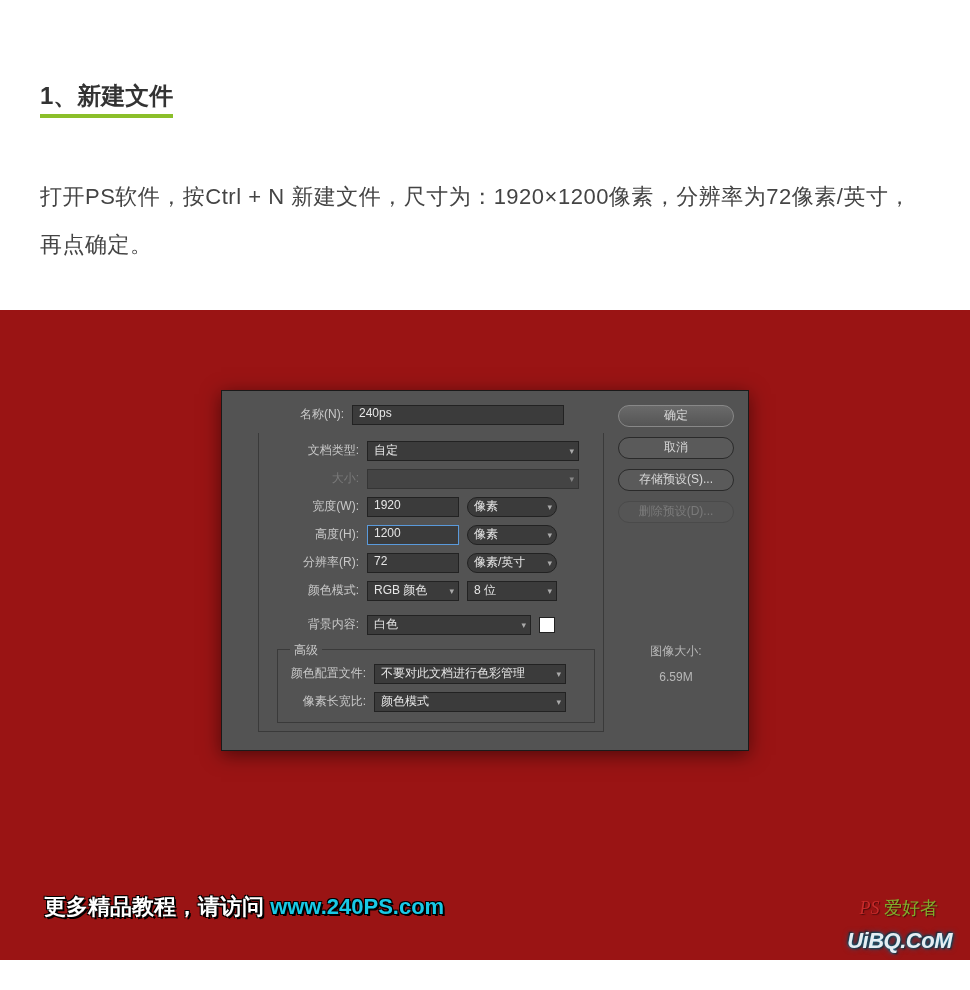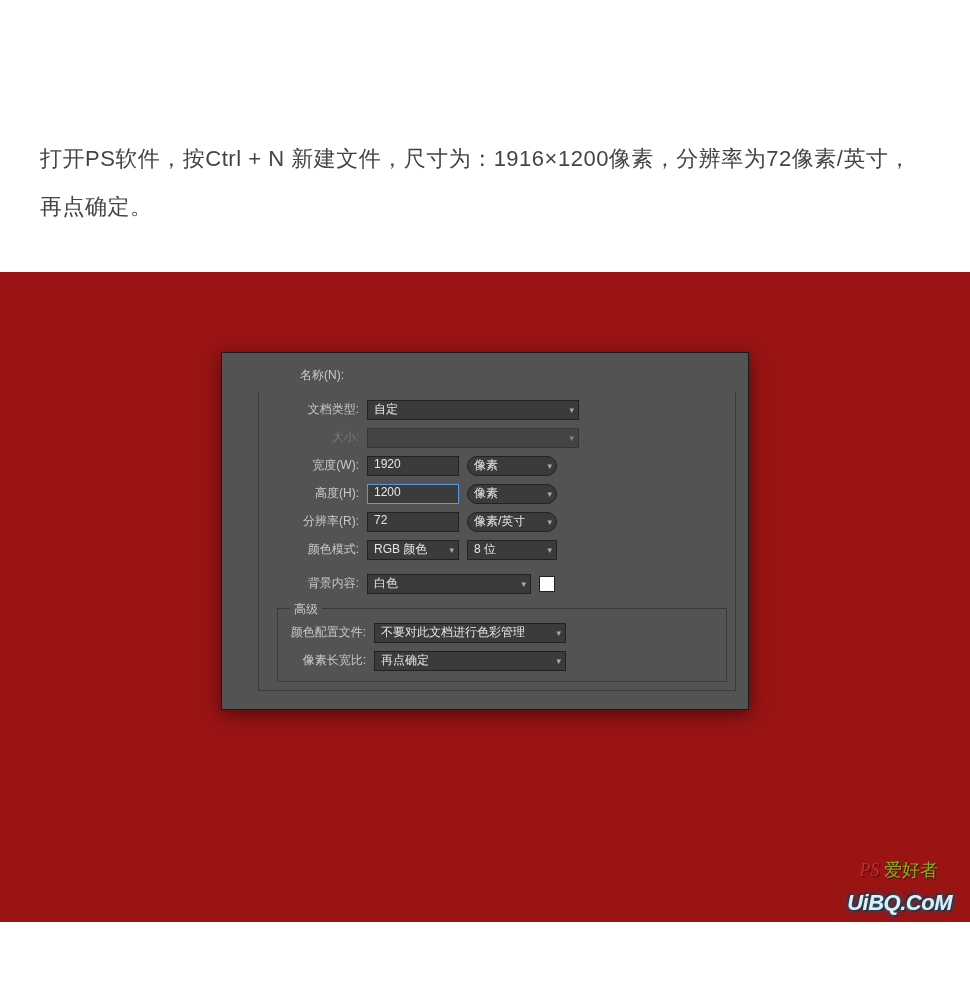--- a/index.html
+++ b/index.html
@@ -215,31 +215,33 @@
     color: #e6edf2;
     text-shadow: 0 0 3px #3aa8d6, 1px 1px 2px #000, -1px -1px 2px #000, 0 0 6px #1a5a7a;
     letter-spacing: -0.5px;
   }
   .disabled-row .text-input, .disabled-row .select { opacity: 0.6; }
 </style>
 </head>
 <body>
 
 <div class="top-section">
-  <div class="step-desc">打开PS软件，按Ctrl + N 新建文件，尺寸为：1916×1200像素，分辨率为72像素/英寸，再点确定。</div>
+  <div class="step-title">1、新建文件</div>
+  <div class="step-desc">打开PS软件，按Ctrl + N 新建文件，尺寸为：1920×1200像素，分辨率为72像素/英寸，再点确定。</div>
 </div>
 
 <div class="red-area">
 
   <div class="dialog">
     <div class="dialog-body">
       <div class="left-col">
 
         <div class="form-row">
           <div class="form-label">名称(N):</div>
+          <div class="text-input name-input">240ps</div>
         </div>
 
         <div style="border:1px solid #3a3a3a;border-top:none;padding:8px 0 0 0;margin-left:24px;margin-right:0;">
 
           <div class="form-row">
             <div class="form-label" style="width:108px;">文档类型:</div>
             <div class="select select-type">
               <span>自定</span>
               <span class="caret">▾</span>
             </div>
@@ -306,30 +308,43 @@
             <div class="form-row">
               <div class="form-label" style="width:86px;">颜色配置文件:</div>
               <div class="select select-wide">
                 <span>不要对此文档进行色彩管理</span>
                 <span class="caret">▾</span>
               </div>
             </div>
             <div class="form-row" style="margin-bottom:0;">
               <div class="form-label" style="width:86px;">像素长宽比:</div>
               <div class="select select-wide">
-                <span>再点确定</span>
+                <span>颜色模式</span>
                 <span class="caret">▾</span>
               </div>
             </div>
           </div>
 
         </div>
       </div>
 
+      <div class="right-col">
+        <div class="btn btn-primary">确定</div>
+        <div class="btn">取消</div>
+        <div class="btn">存储预设(S)...</div>
+        <div class="btn btn-disabled">删除预设(D)...</div>
+        <div class="img-size-block" style="margin-top:110px;">
+          <div>图像大小:</div>
+          <div class="img-size-value">6.59M</div>
+        </div>
+      </div>
     </div>
   </div>
 
+  <div class="footer-text">
+    <span>更多精品教程，请访问 </span><span class="footer-link">www.240PS.com</span>
+  </div>
 
   <div class="wm1">
     <span class="red-p">PS</span><span> 爱好者</span>
   </div>
   <div class="wm2">UiBQ.CoM</div>
 </div>
 
 </body></html>

